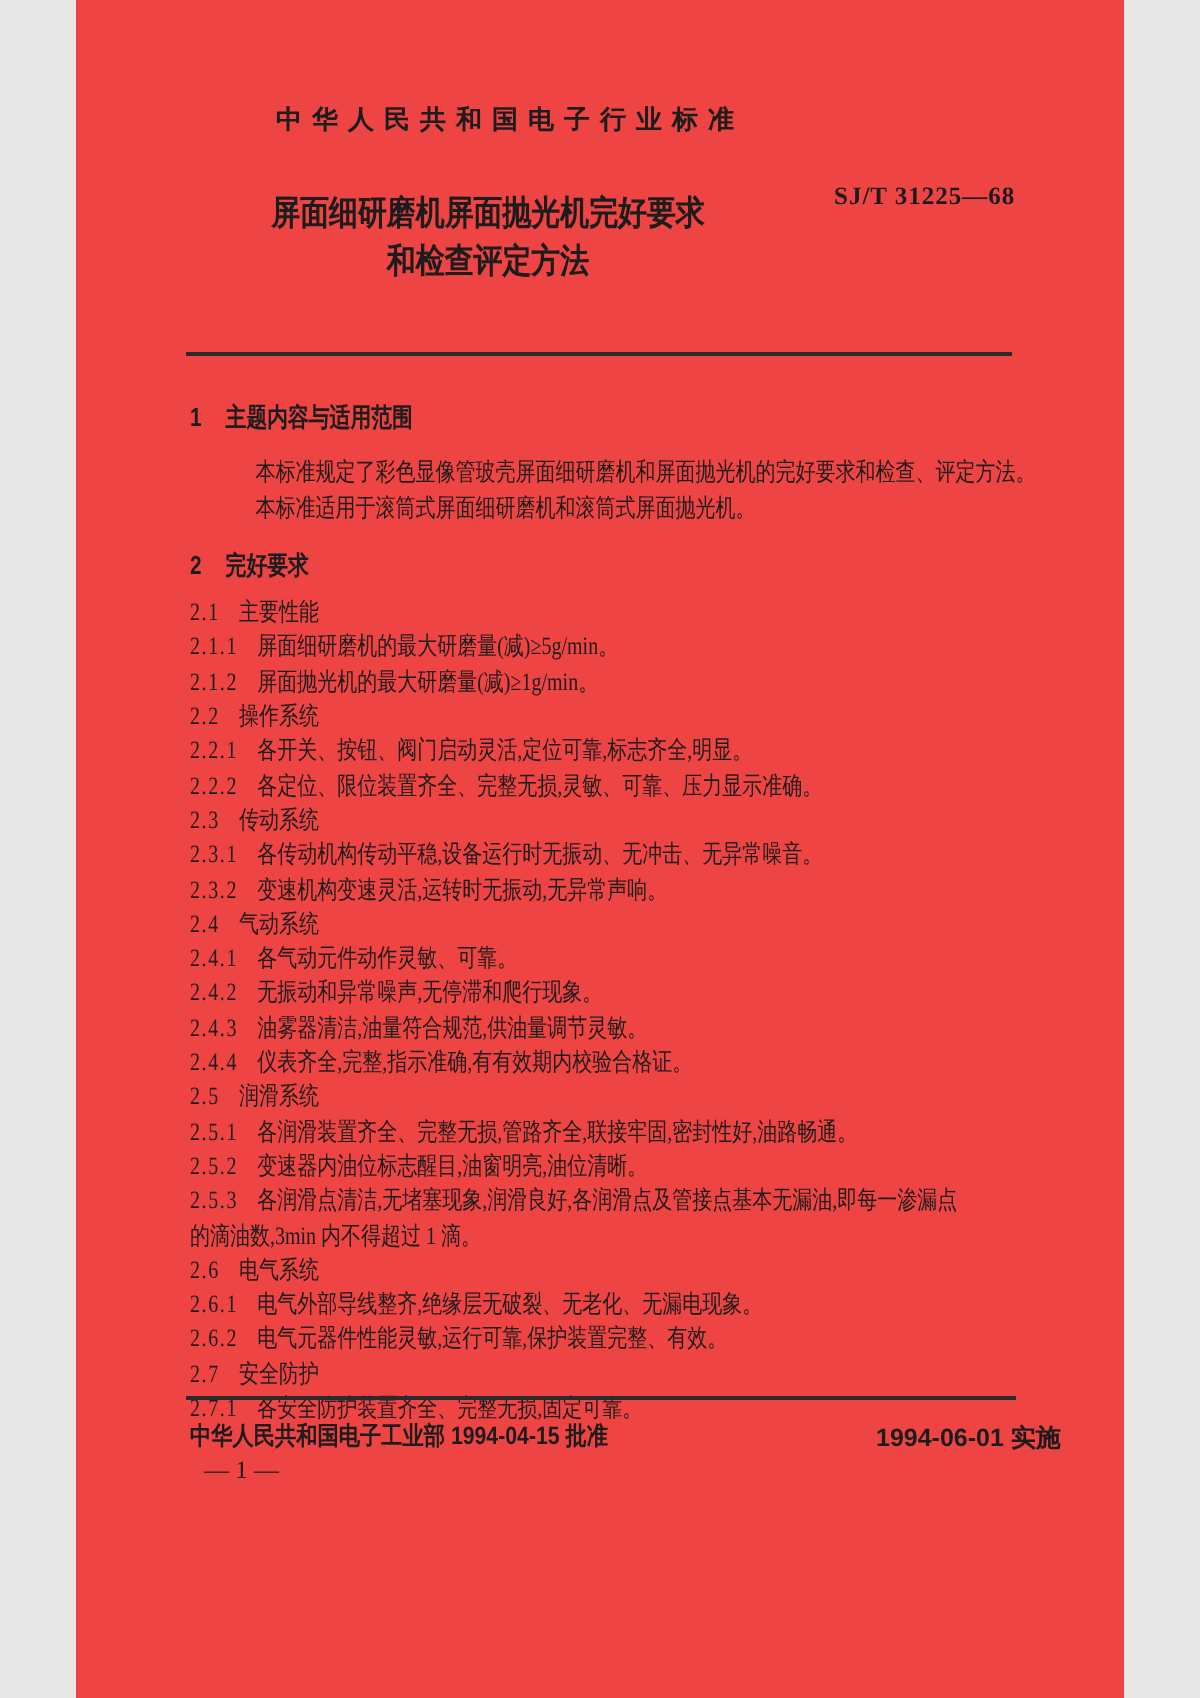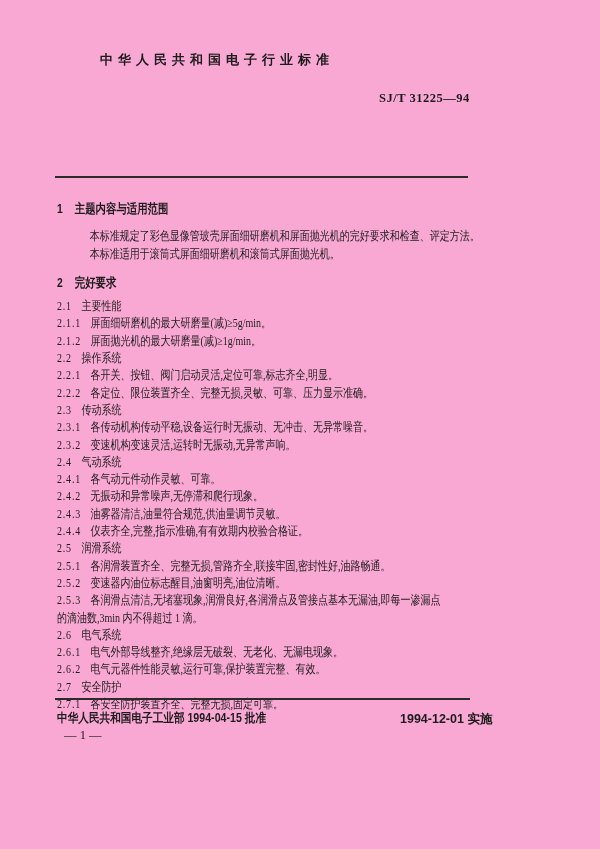--- a/index.html
+++ b/index.html
@@ -1,21 +1,21 @@
 <!DOCTYPE html>
 <html><head>
 <meta charset="utf-8">
 <style>
   html, body { margin: 0; padding: 0; background: #e8e8e8; }
   .page {
     position: relative;
-    width: 600px;
+    width: 524px;
     height: 849px;
     margin: 0 auto;
-    background: #f9a8d4;
+    background: #ef4444;
     overflow: hidden;
     color: #1c1c1c;
     font-family: "Liberation Serif", serif;
   }
 
   
   .doc-category {
     position: absolute;
     left: 100px;
     top: 51px;
@@ -116,22 +116,26 @@
     white-space: nowrap;
   }
 </style>
 </head>
 <body>
 
 <div class="page">
 
   <div class="doc-category">中华人民共和国电子行业标准</div>
 
-  <div class="std-no">SJ/T 31225—94</div>
-
+  <div class="std-no">SJ/T 31225—68</div>
+
+  <div class="title-block">
+    <div class="title-line">屏面细研磨机屏面抛光机完好要求</div>
+    <div class="title-line">和检查评定方法</div>
+  </div>
 
   <div class="rule rule-top"></div>
 
   <div class="content">
 
     <div class="sec-heading condense mb-gap">
       <span class="num">1</span><span>主题内容与适用范围</span>
     </div>
 
     <p class="para condense">本标准规定了彩色显像管玻壳屏面细研磨机和屏面抛光机的完好要求和检查、评定方法。</p>
@@ -258,17 +262,17 @@
           <div class="cont"></div>
         </div>
       </div>
 
   </div>
 
   <div class="rule rule-bottom"></div>
 
   <div class="footer-approval">中华人民共和国电子工业部 1994-04-15 批准</div>
 
-  <div class="footer-impl">1994-12-01 实施</div>
+  <div class="footer-impl">1994-06-01 实施</div>
 
   <div class="page-no">— 1 —</div>
 
 </div>
 
 </body></html>

